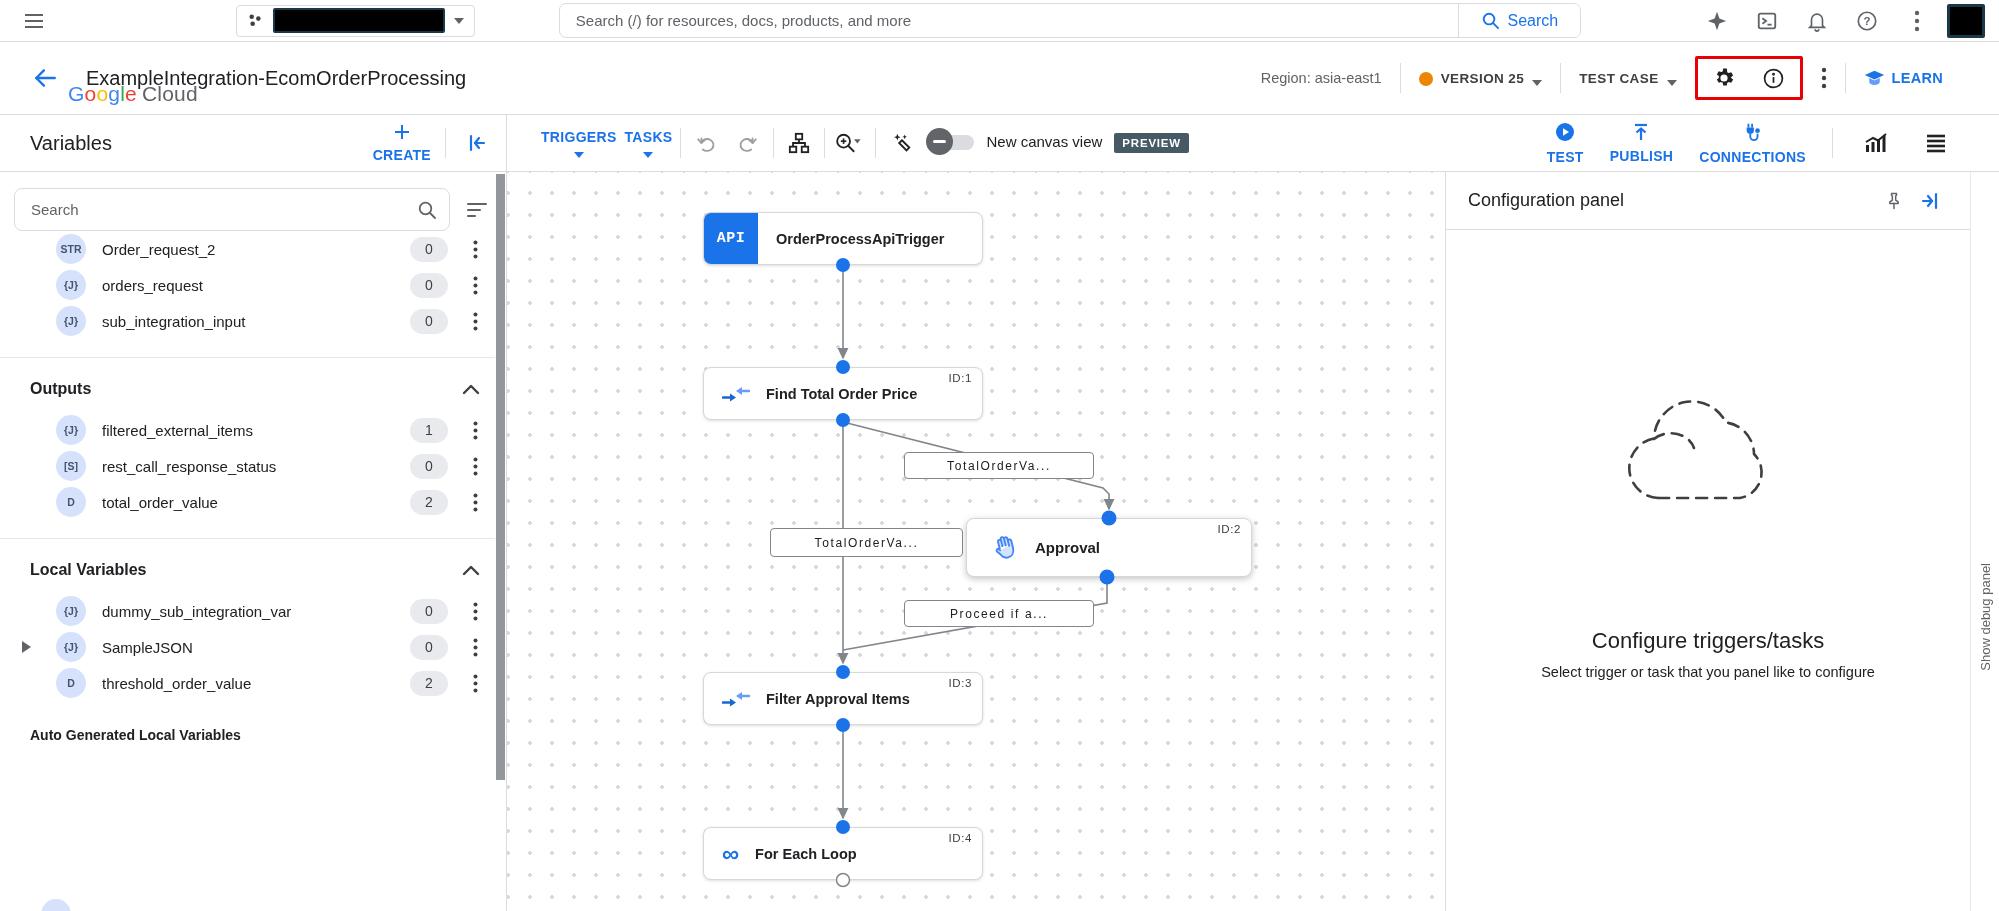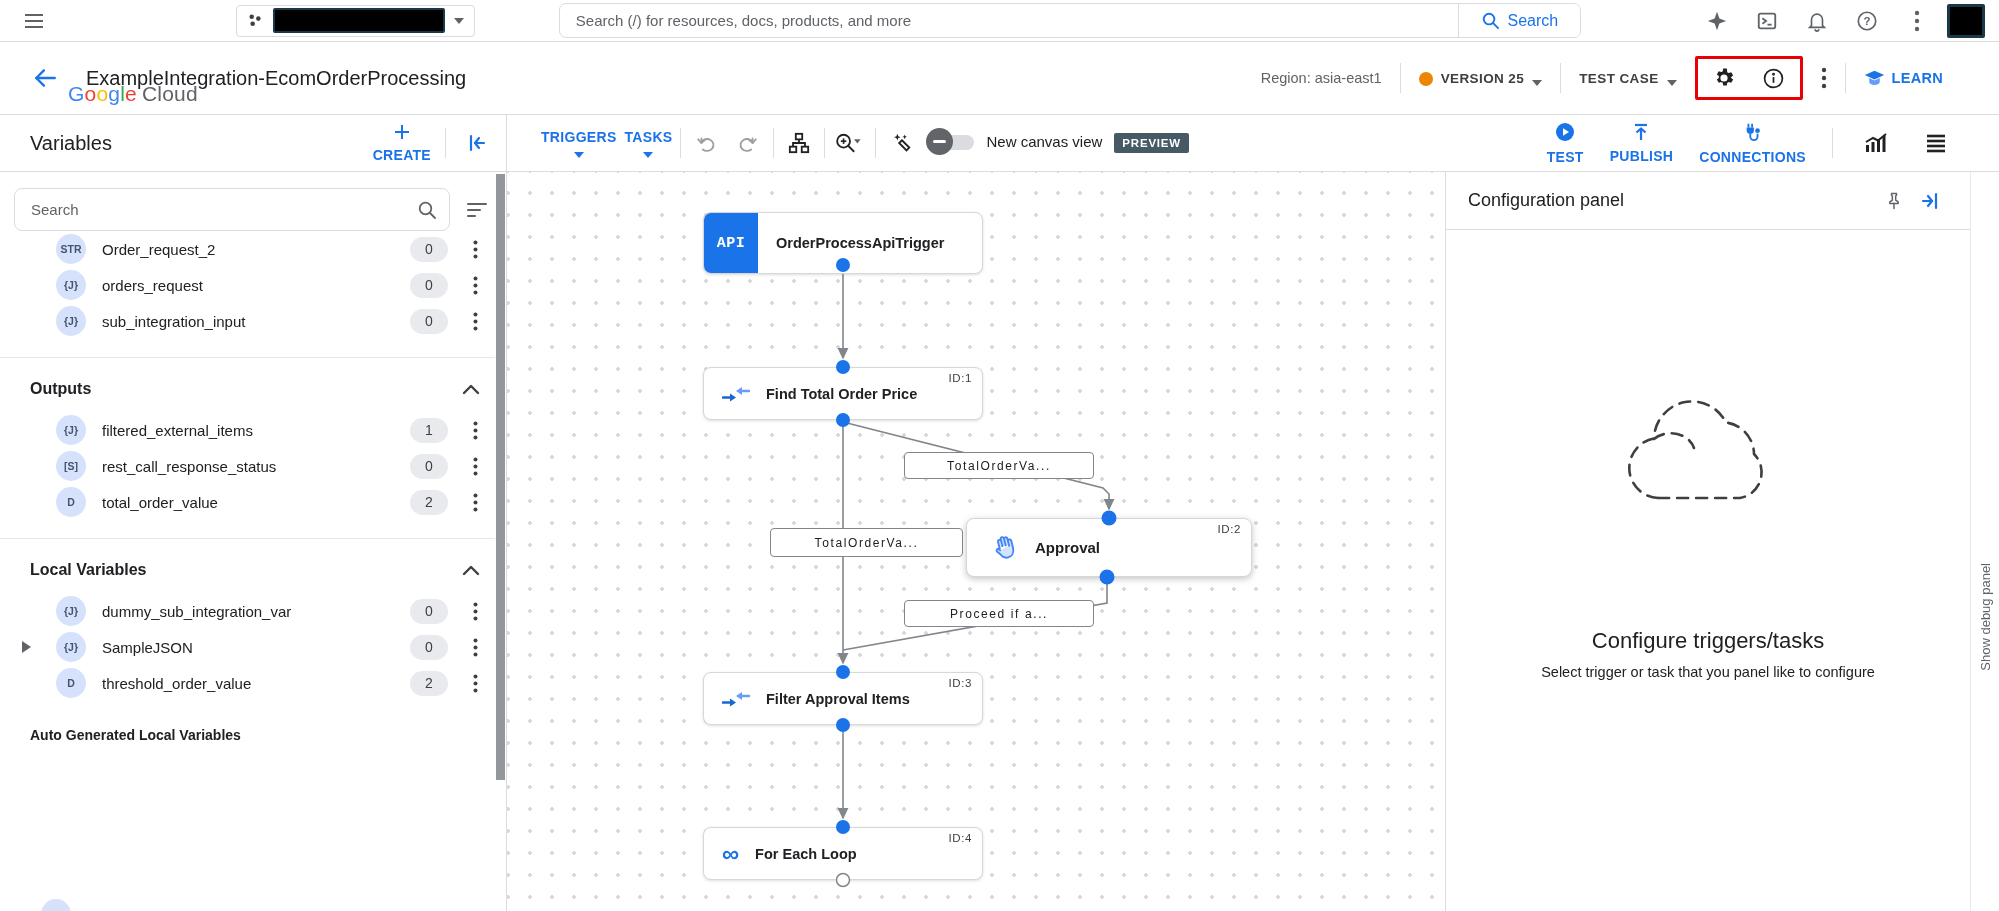--- a/index.html
+++ b/index.html
@@ -538,21 +538,21 @@
       </defs>
       <g stroke="#80868b" stroke-width="1.6" fill="none">
         <path d="M336,93 L336,186" marker-end="url(#arr)"></path>
         <path d="M336,248 L336,491" marker-end="url(#arr)"></path>
         <path d="M336,250 L596,316 L602,322 L602,337" marker-end="url(#arr)"></path>
         <path d="M600,405 L600,431 L336,478"></path>
         <path d="M336,550 L336,646" marker-end="url(#arr)"></path>
       </g>
     </svg>
 
-    <div class="node" style="left:196px;top:40px;width:280px;height:62px">
+    <div class="node" style="left:196px;top:40px;width:280px;height:53px">
       <div class="api-chip">API</div>
       <div class="node-label">OrderProcessApiTrigger</div>
     </div>
 
     <div class="node" style="left:196px;top:195px;width:280px;height:53px">
       <span class="node-id">ID:1</span>
       <span class="node-ic">
         <svg width="28" height="22" viewBox="0 0 28 22">
             <g stroke-linecap="round">
               <line x1="1" y1="14.5" x2="9" y2="14.5" stroke="#1967d2" stroke-width="2.6"></line>

